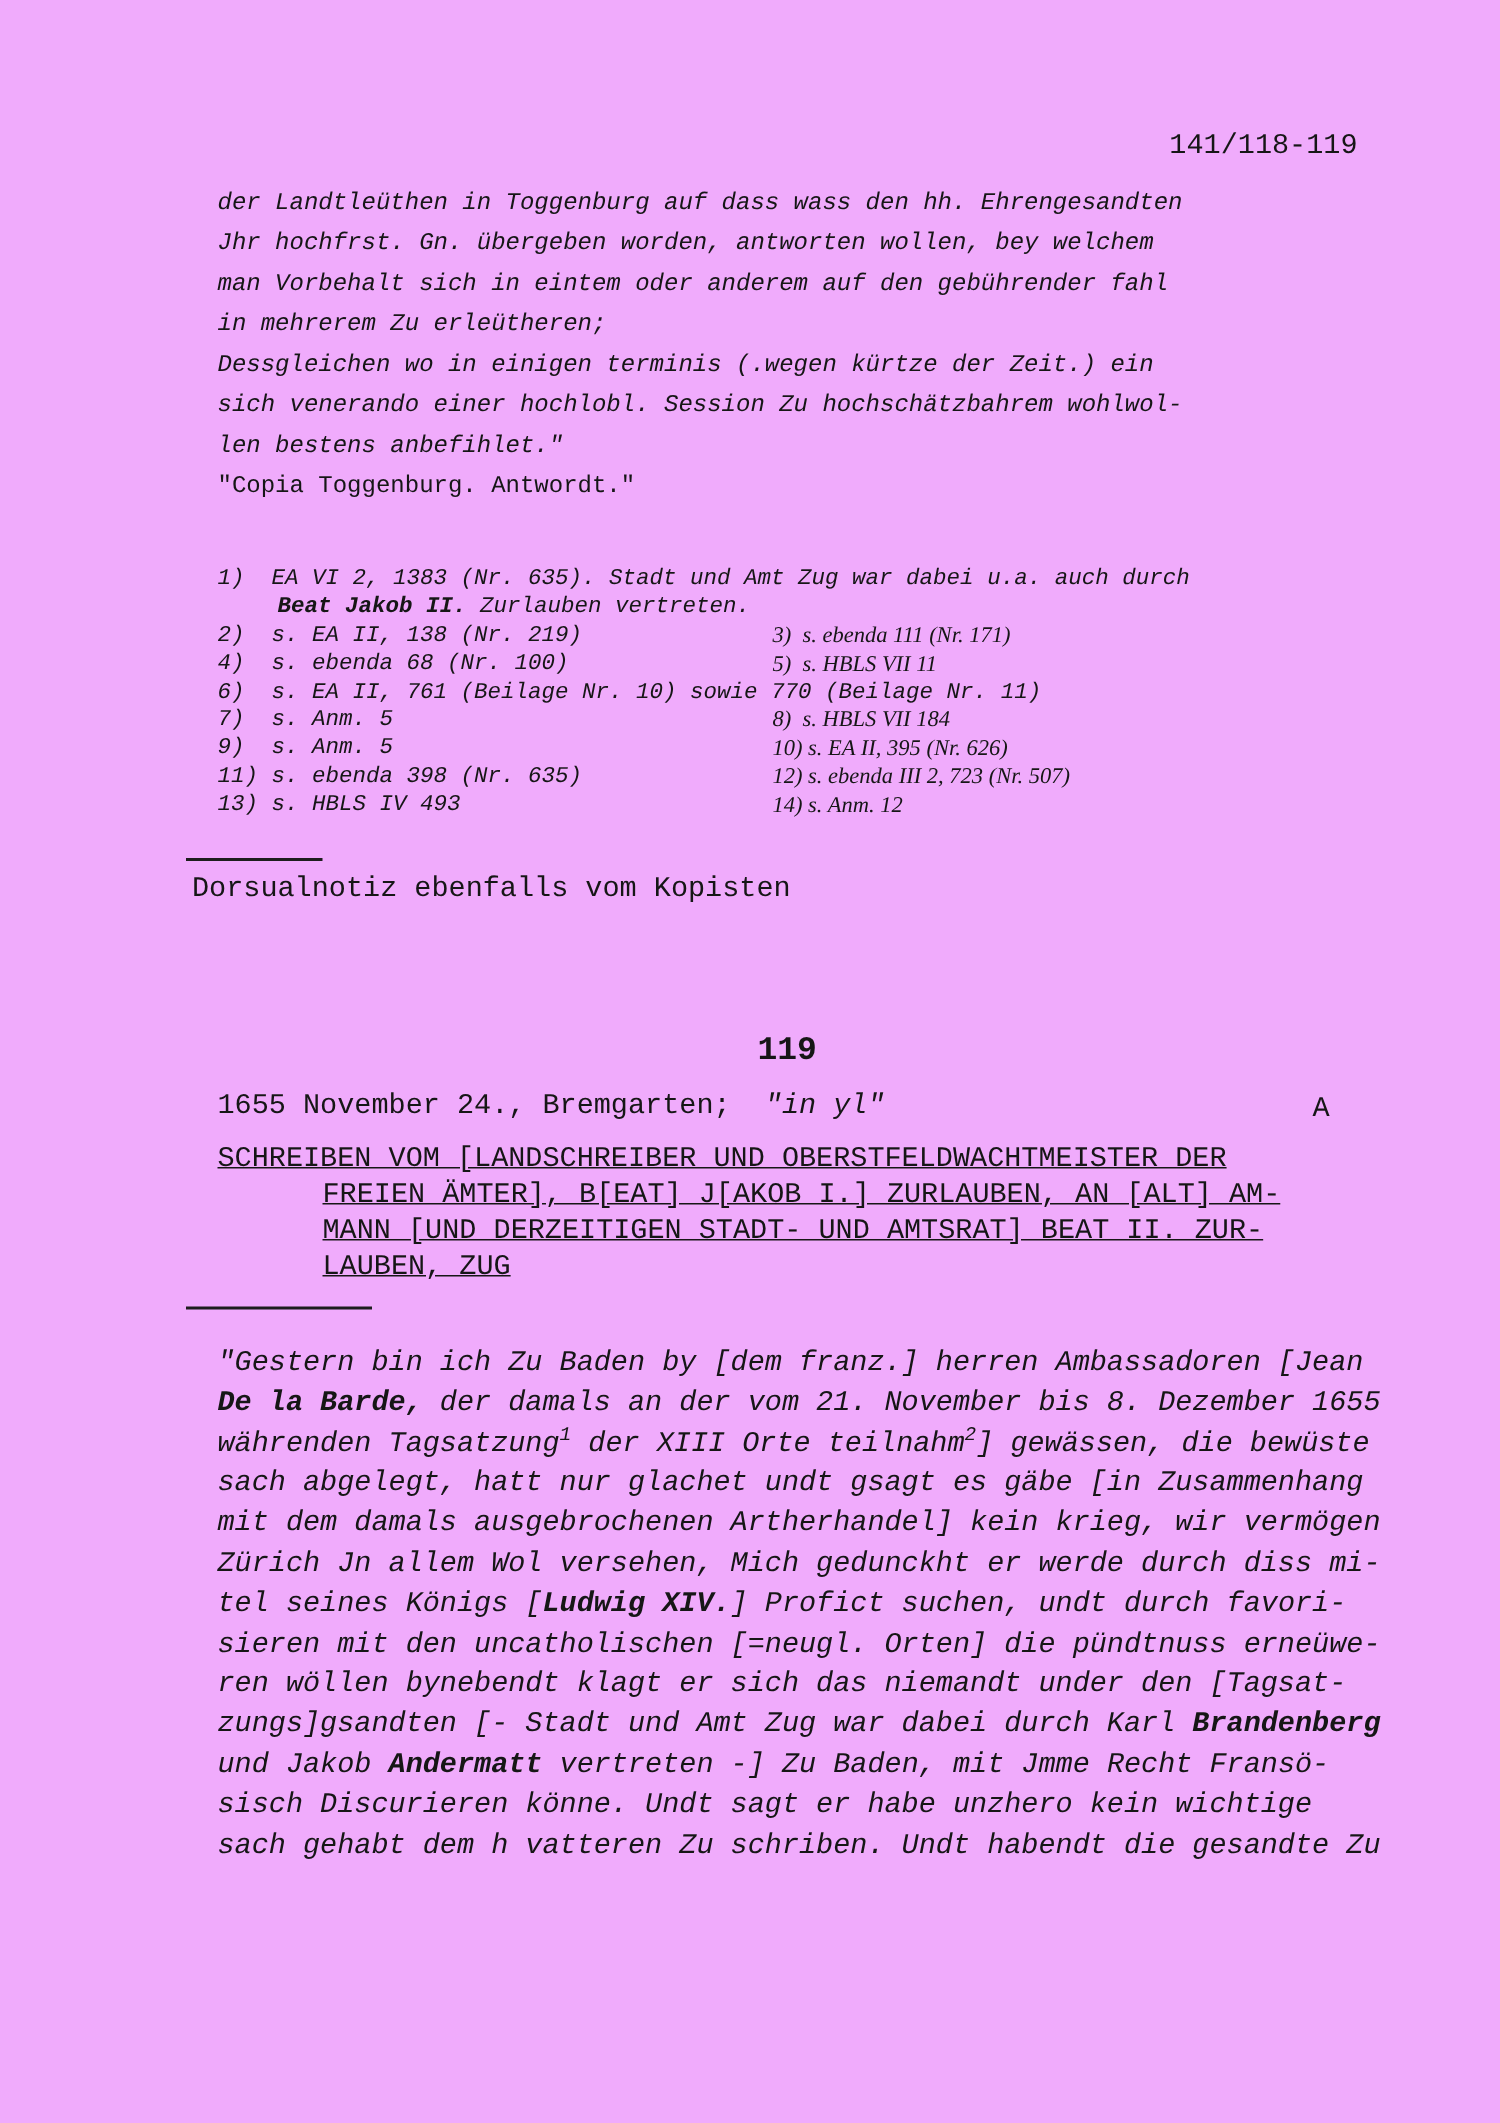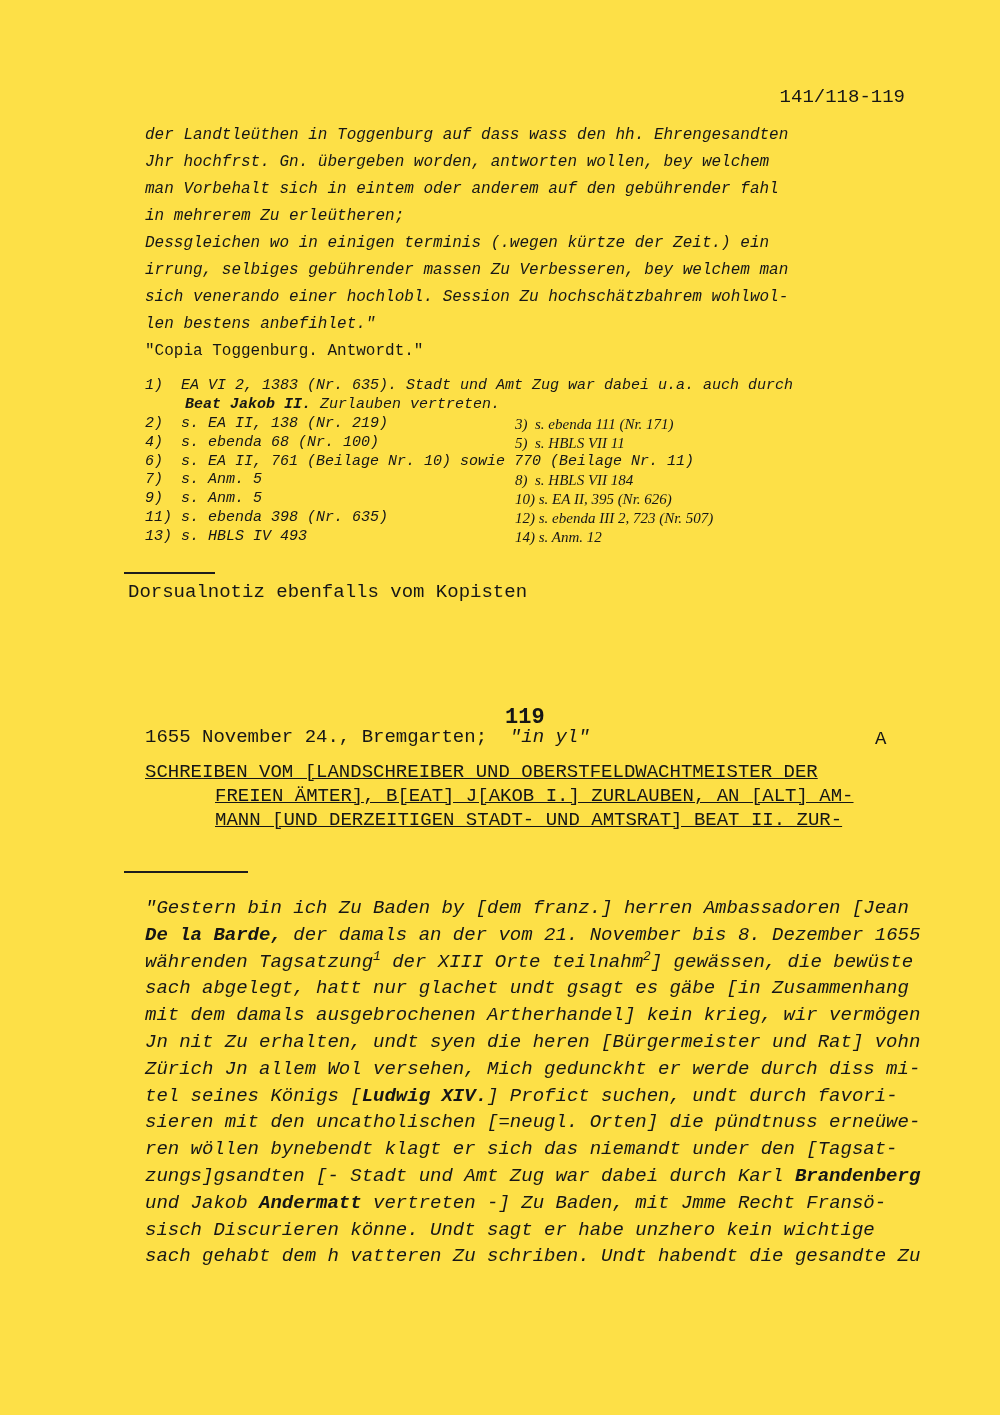--- a/index.html
+++ b/index.html
@@ -1,19 +1,19 @@
 <!DOCTYPE html>
 <html><head>
 <meta charset="utf-8">
 <style>
   html,body{margin:0;padding:0;background:#e8e8e8;}
   .page{
     position:relative;
     width:1000px;height:1415px;
-    background:#fde047;
+    background:#f0abfc;
     font-family:"Liberation Mono","DejaVu Sans Mono",monospace;
     color:#161616;
     overflow:hidden;
   }
   .abs{position:absolute;}
   .tline{white-space:pre;position:relative;}
   .it .tline{font-style:italic;}
   .tline.r, .rm .tline{font-style:normal;}
   .b{font-weight:bold;}
   .i{font-style:italic;}
@@ -24,21 +24,21 @@
   .quote118 .tline{line-height:27px;height:27px;}
   .fns{left:145px;top:377px;font-size:15px;}
   .fns .tline{line-height:18.9px;height:18.9px;}
   .fns .ind{padding-left:40px;}
   .col2{position:absolute;left:370px;top:0;white-space:pre;font-family:Liberation Serif, serif;}
   .rule{background:#1d1d1d;height:2px;}
   .rule1{left:124px;top:572px;width:91px;}
   .rule2{left:124px;top:871px;width:124px;}
   .dorsual{left:128px;top:579px;font-size:19px;}
   .dorsual .tline{line-height:27px;height:27px;}
-  .doc-number{left:505px;top:705px;font-size:22px;font-weight:bold;}
+  .doc-number{left:505px;top:688px;font-size:22px;font-weight:bold;}
   .dateline{left:145px;top:727px;font-size:19px;}
   .dateline .tline{line-height:20px;}
   .siglum{left:875px;top:728px;font-size:19px;}
   .doc-title{left:145px;top:760px;font-size:19px;}
   .doc-title .tline{line-height:24px;height:24px;text-decoration:underline;}
   .doc-title .ind{padding-left:70px;}
   .body119{left:145px;top:895px;font-size:19px;}
   .body119 .tline{line-height:26.8px;height:26.8px;}
 </style>
 </head>
@@ -47,21 +47,20 @@
 <div class="page">
 
   <div class="abs page-ref">141/118-119</div>
 
   <div class="abs quote118 it">
       <div class="tline"><span>der Landtleüthen in Toggenburg auf dass wass den hh. Ehrengesandten</span></div>
       <div class="tline"><span>Jhr hochfrst. Gn. übergeben worden, antworten wollen, bey welchem</span></div>
       <div class="tline"><span>man Vorbehalt sich in eintem oder anderem auf den gebührender fahl</span></div>
       <div class="tline"><span>in mehrerem Zu erleütheren;</span></div>
       <div class="tline"><span>Dessgleichen wo in einigen terminis (.wegen kürtze der Zeit.) ein</span></div>
-      <div class="tline"><span>irrung, selbiges gebührender massen Zu Verbesseren, bey welchem man</span></div>
       <div class="tline"><span>sich venerando einer hochlobl. Session Zu hochschätzbahrem wohlwol-</span></div>
       <div class="tline"><span>len bestens anbefihlet."</span></div>
       <div class="tline r"><span>"Copia Toggenburg. Antwordt."</span></div>
     </div>
 
   <div class="abs fns it">
       <div class="tline"><span>1)  EA VI 2, 1383 (Nr. 635). Stadt und Amt Zug war dabei u.a. auch durch</span></div>
       <div class="tline ind"><span class="b">Beat Jakob II.</span><span> Zurlauben vertreten.</span></div>
       <div class="tline"><span>2)  s. EA II, 138 (Nr. 219)</span><span class="col2"><span>3)  s. ebenda 111 (Nr. 171)</span></span></div>
       <div class="tline"><span>4)  s. ebenda 68 (Nr. 100)</span><span class="col2"><span>5)  s. HBLS VII 11</span></span></div>
@@ -83,31 +82,31 @@
   <div class="abs dateline rm">
       <div class="tline"><span>1655 November 24., Bremgarten;  </span><span class="i">"in yl"</span></div>
     </div>
 
   <div class="abs siglum">A</div>
 
   <div class="abs doc-title rm">
       <div class="tline"><span>SCHREIBEN VOM [LANDSCHREIBER UND OBERSTFELDWACHTMEISTER DER</span></div>
       <div class="tline ind"><span>FREIEN ÄMTER], B[EAT] J[AKOB I.] ZURLAUBEN, AN [ALT] AM-</span></div>
       <div class="tline ind"><span>MANN [UND DERZEITIGEN STADT- UND AMTSRAT] BEAT II. ZUR-</span></div>
+      <div class="tline ind"><span>LAUBEN, ZUG</span></div>
     </div>
 
   <div class="abs rule rule2"></div>
 
   <div class="abs body119 it">
       <div class="tline"><span>"Gestern bin ich Zu Baden by [dem franz.] herren Ambassadoren [Jean</span></div>
       <div class="tline"><span class="b">De la Barde,</span><span> der damals an der vom 21. November bis 8. Dezember 1655</span></div>
       <div class="tline"><span>währenden Tagsatzung</span><sup>1</sup><span> der XIII Orte teilnahm</span><sup>2</sup><span>] gewässen, die bewüste</span></div>
       <div class="tline"><span>sach abgelegt, hatt nur glachet undt gsagt es gäbe [in Zusammenhang</span></div>
       <div class="tline"><span>mit dem damals ausgebrochenen Artherhandel] kein krieg, wir vermögen</span></div>
-      <div class="tline"><span>Jn nit Zu erhalten, undt syen die heren [Bürgermeister und Rat] vohn</span></div>
       <div class="tline"><span>Zürich Jn allem Wol versehen, Mich gedunckht er werde durch diss mi-</span></div>
       <div class="tline"><span>tel seines Königs [</span><span class="b">Ludwig XIV.</span><span>] Profict suchen, undt durch favori-</span></div>
       <div class="tline"><span>sieren mit den uncatholischen [=neugl. Orten] die pündtnuss erneüwe-</span></div>
       <div class="tline"><span>ren wöllen bynebendt klagt er sich das niemandt under den [Tagsat-</span></div>
       <div class="tline"><span>zungs]gsandten [- Stadt und Amt Zug war dabei durch Karl </span><span class="b">Brandenberg</span></div>
       <div class="tline"><span>und Jakob </span><span class="b">Andermatt</span><span> vertreten -] Zu Baden, mit Jmme Recht Fransö-</span></div>
       <div class="tline"><span>sisch Discurieren könne. Undt sagt er habe unzhero kein wichtige</span></div>
       <div class="tline"><span>sach gehabt dem h vatteren Zu schriben. Undt habendt die gesandte Zu</span></div>
     </div>
 

